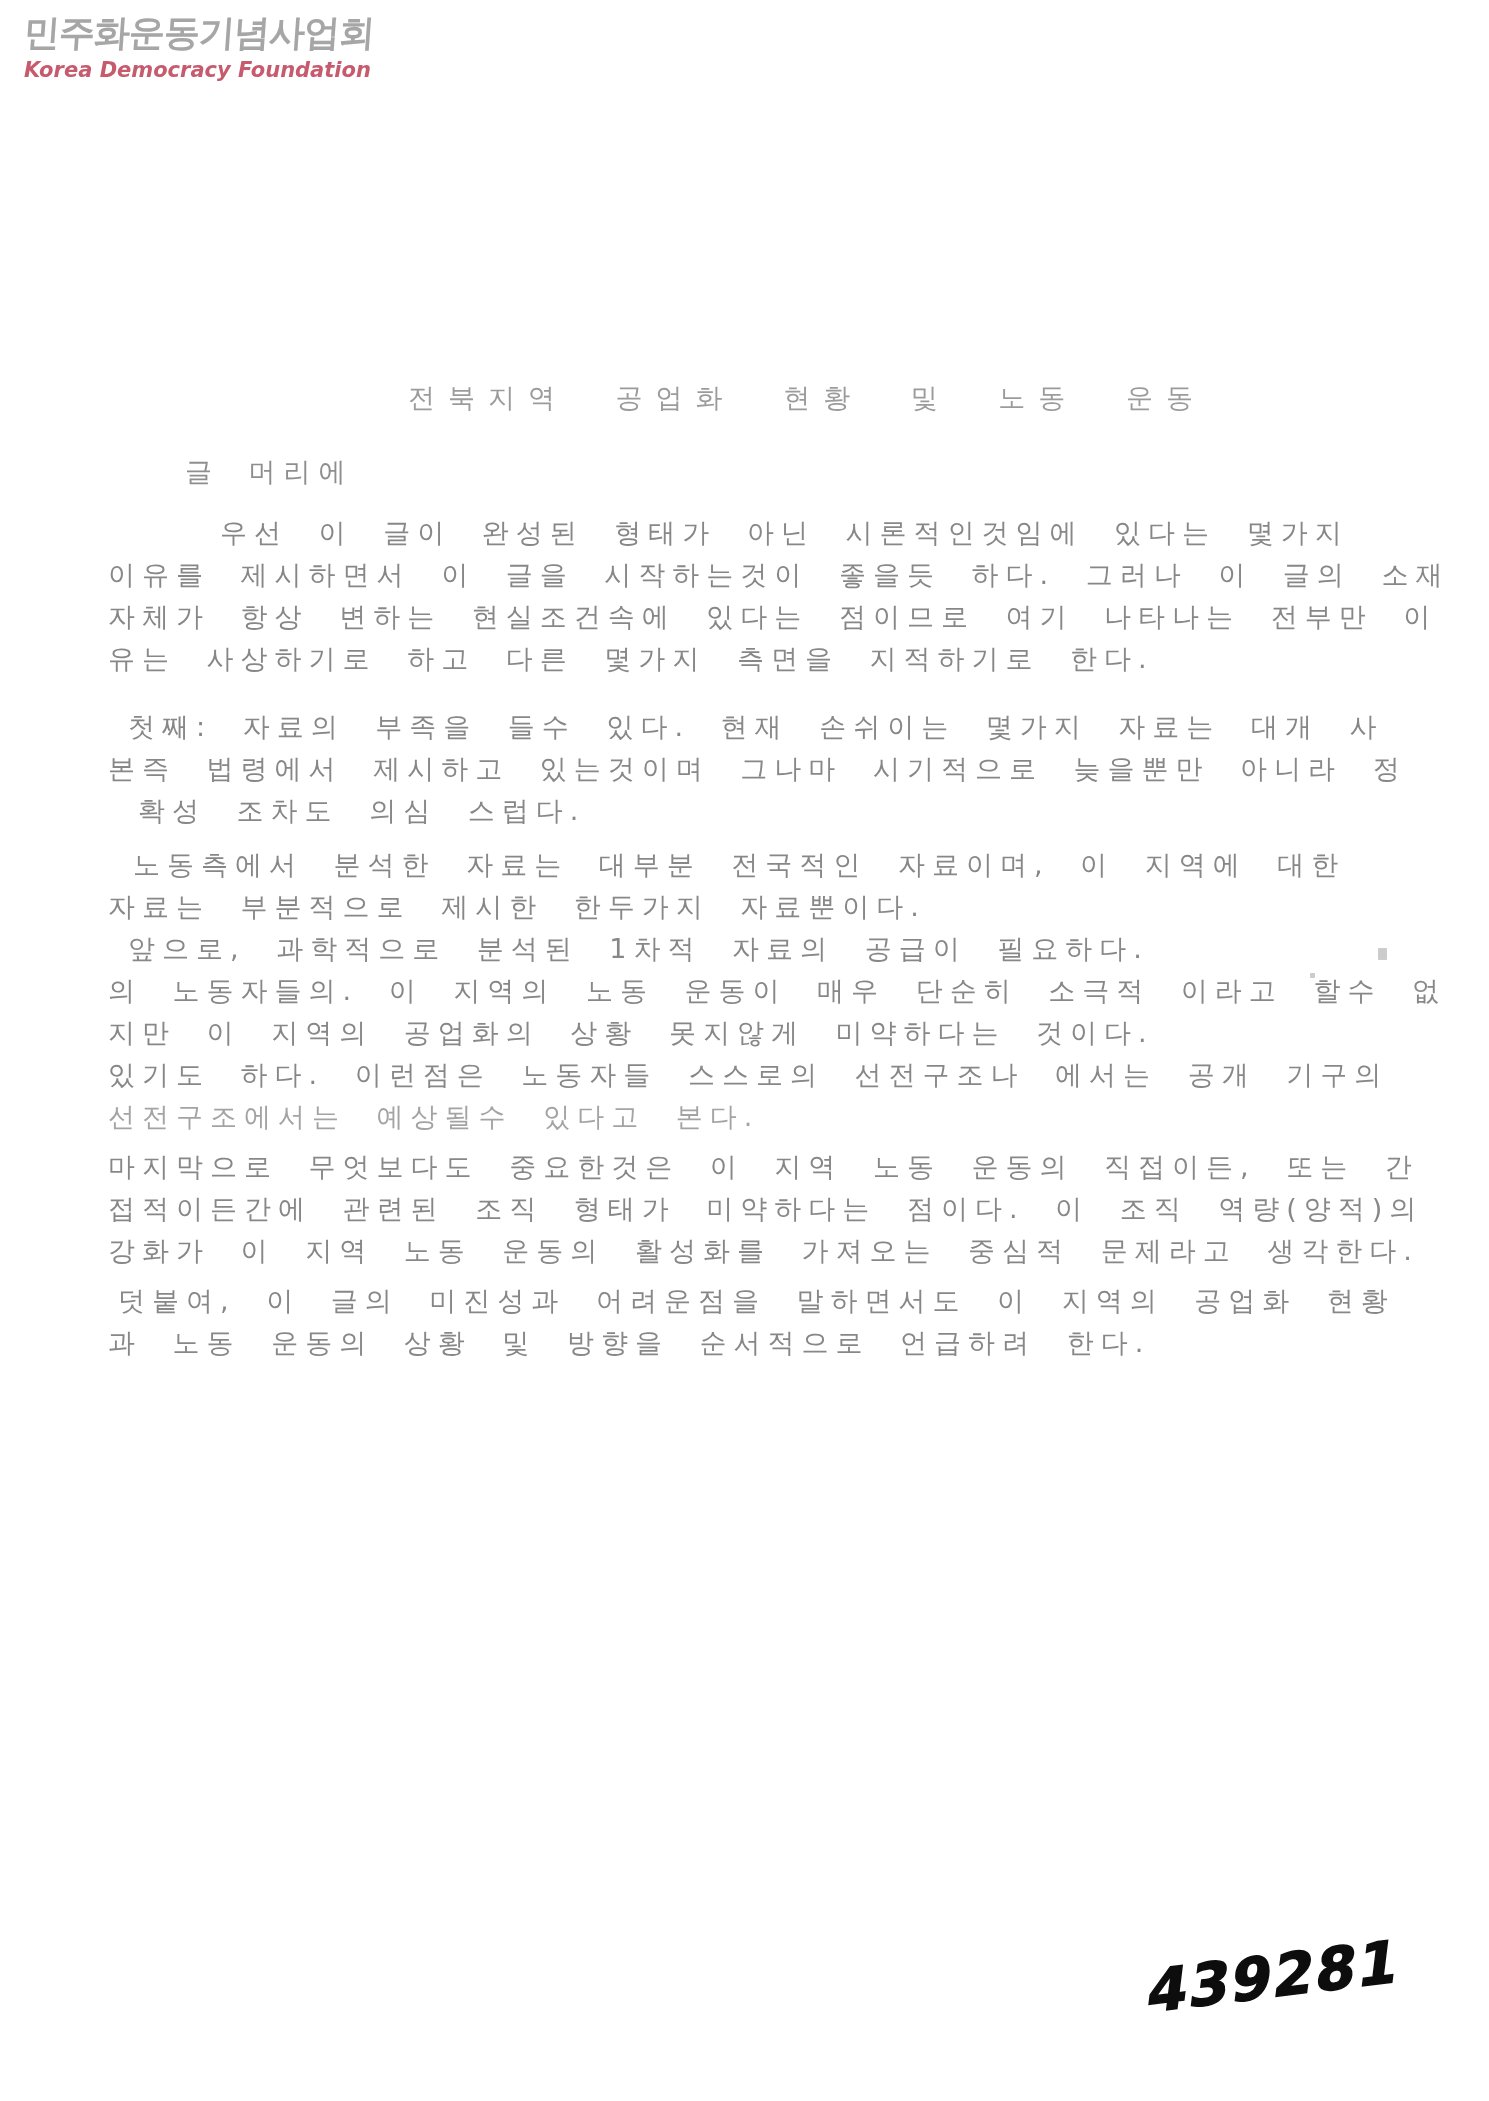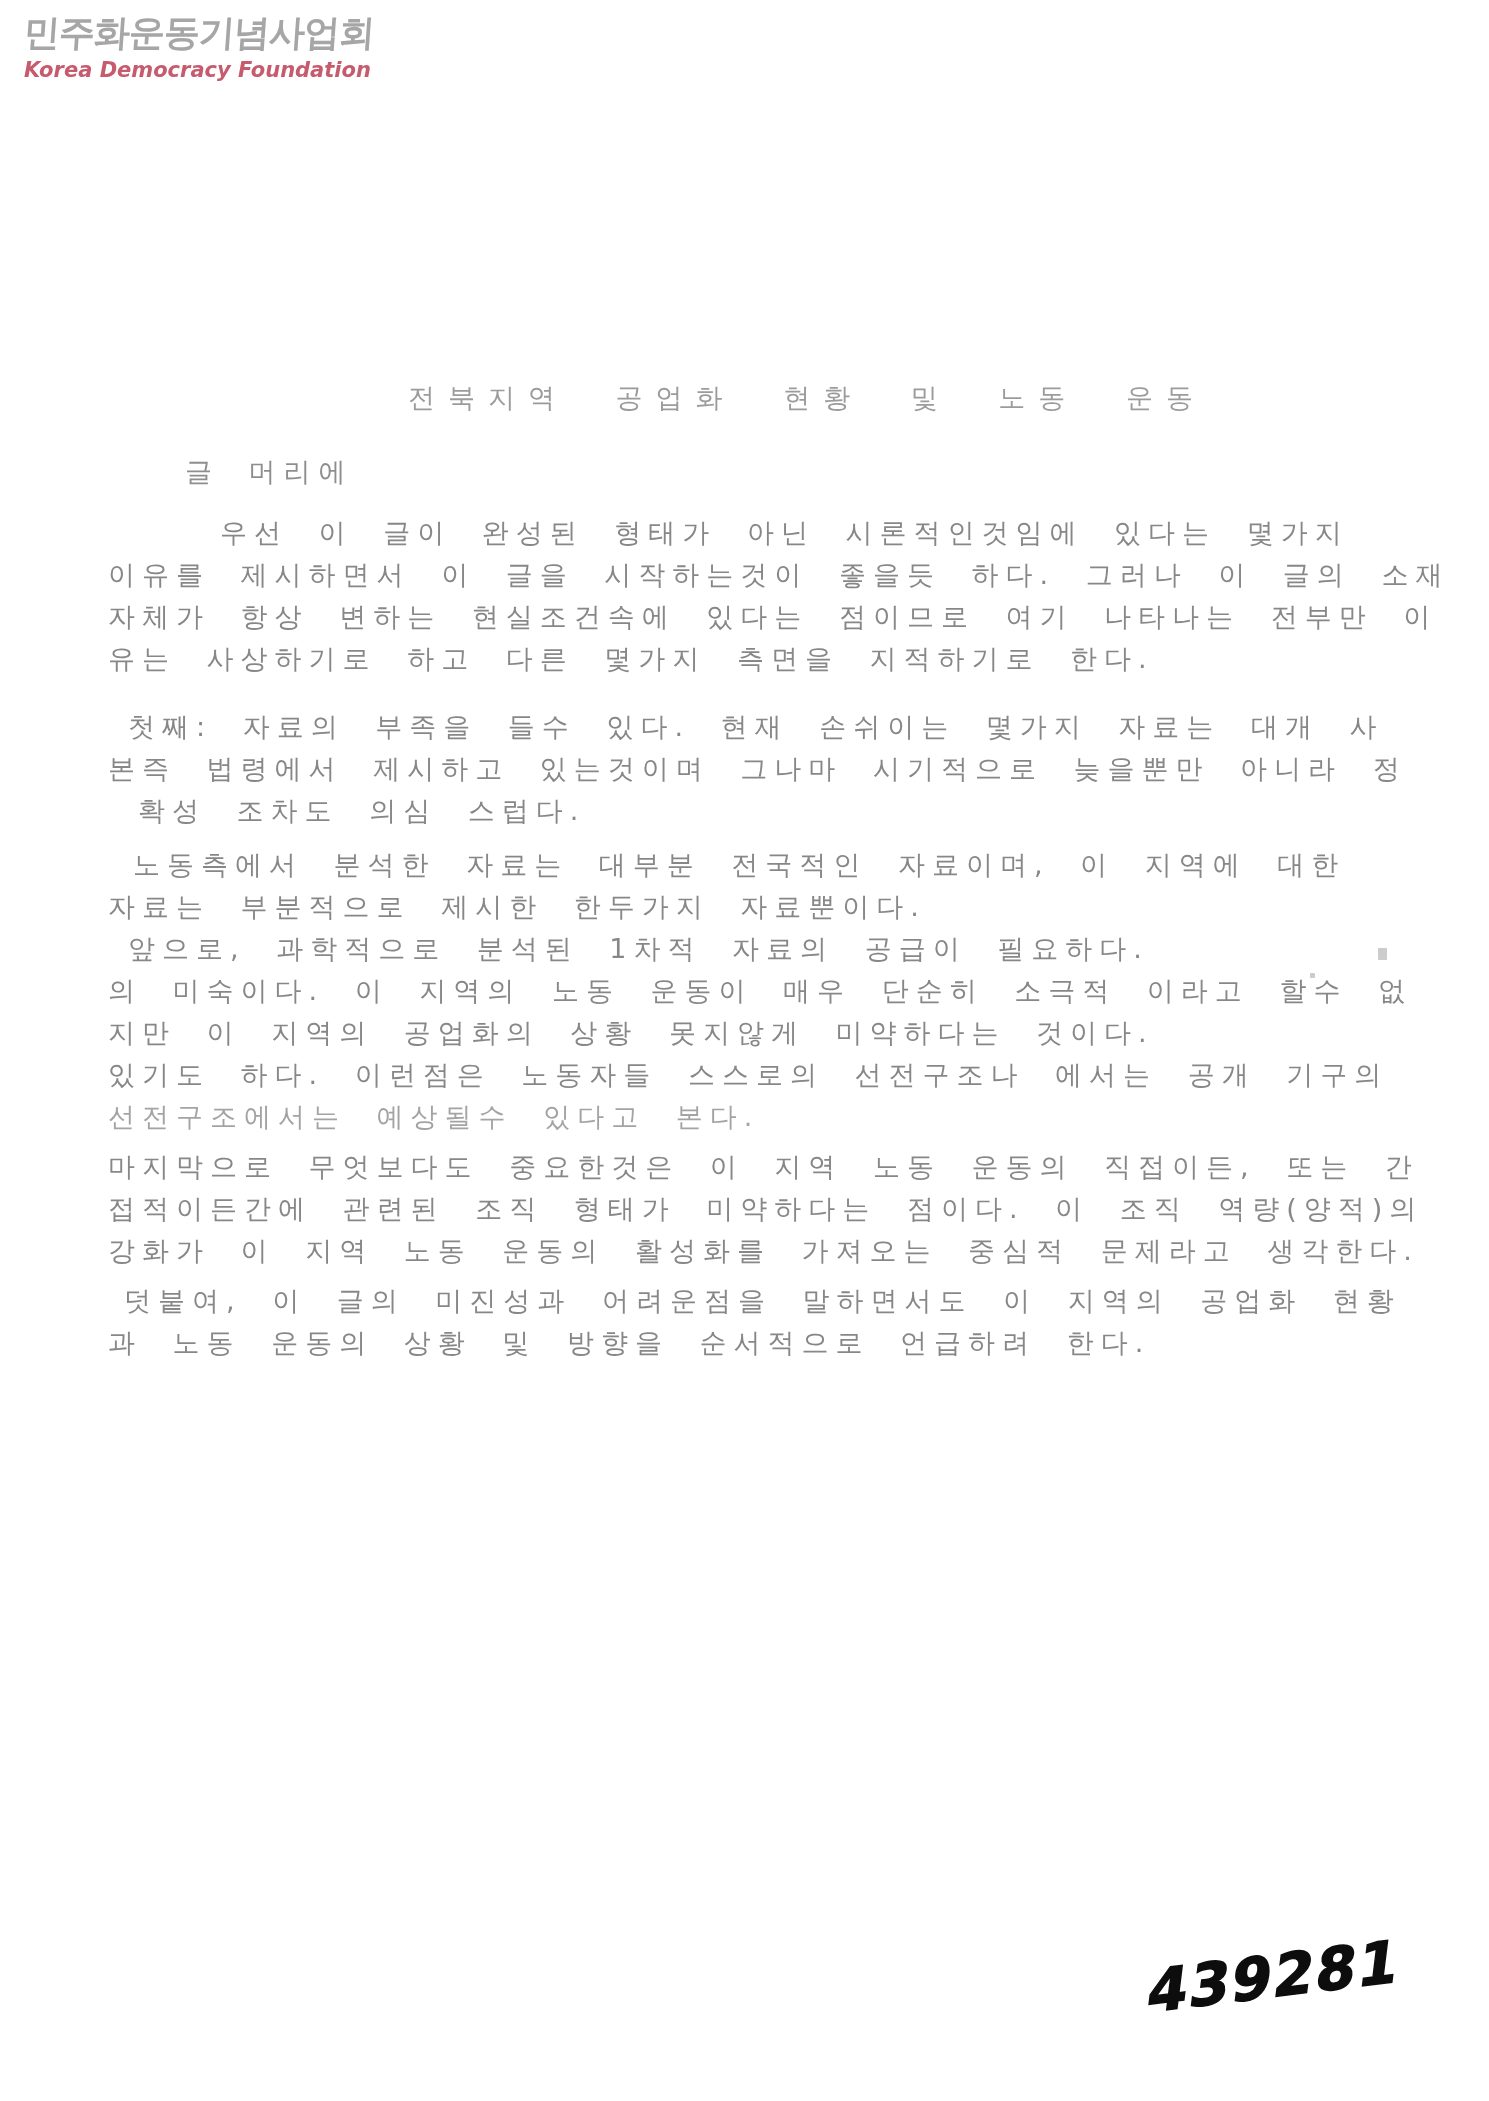--- a/index.html
+++ b/index.html
@@ -117,28 +117,28 @@
       <p class="ln" style="margin-left:112px">우선  이 글이  완성된  형태가  아닌  시론적인것임에  있다는  몇가지</p>
       <p class="ln">이유를  제시하면서  이 글을  시작하는것이  좋을듯  하다.  그러나  이 글의  소재</p>
       <p class="ln">자체가  항상  변하는  현실조건속에  있다는  점이므로  여기 나타나는  전부만  이</p>
       <p class="ln">유는  사상하기로  하고  다른  몇가지  측면을  지적하기로  한다.</p>
       <p class="ln" style="margin-left:20px;margin-top:26px">첫째:  자료의  부족을  들수  있다.  현재  손쉬이는  몇가지  자료는  대개  사</p>
       <p class="ln">본즉  법령에서  제시하고  있는것이며  그나마  시기적으로  늦을뿐만  아니라  정</p>
       <p class="ln" style="margin-left:30px">확성  조차도   의심  스럽다.</p>
       <p class="ln" style="margin-left:25px;margin-top:12px">노동측에서  분석한  자료는  대부분  전국적인  자료이며,  이 지역에 대한</p>
       <p class="ln">자료는  부분적으로  제시한  한두가지  자료뿐이다.</p>
       <p class="ln" style="margin-left:20px">앞으로,  과학적으로  분석된  1차적  자료의  공급이  필요하다.</p>
-      <p class="ln">의  미숙이다.   이  지역의  노동 운동이  매우  단순히  소극적  이라고  할수  없</p>
+      <p class="ln">의  노동자들의.   이  지역의  노동 운동이  매우  단순히  소극적  이라고  할수  없</p>
       <p class="ln">지만  이  지역의  공업화의  상황  못지않게  미약하다는  것이다.</p>
       <p class="ln">있기도  하다.  이런점은  노동자들  스스로의  선전구조나  에서는  공개  기구의</p>
       <p class="ln dim">선전구조에서는   예상될수   있다고   본다.</p>
       <p class="ln" style="margin-top:8px">마지막으로  무엇보다도  중요한것은  이  지역  노동 운동의  직접이든,  또는  간</p>
       <p class="ln">접적이든간에  관련된  조직  형태가  미약하다는  점이다.  이  조직  역량(양적)의</p>
       <p class="ln">강화가  이  지역  노동 운동의  활성화를  가져오는  중심적  문제라고  생각한다.</p>
-      <p class="ln" style="margin-left:16px;margin-top:8px">덧붙여,  이 글의  미진성과  어려운점을  말하면서도  이  지역의  공업화  현황</p>
+      <p class="ln" style="margin-left:10px;margin-top:8px">덧붙여,  이 글의  미진성과  어려운점을  말하면서도  이  지역의  공업화  현황</p>
       <p class="ln">과  노동 운동의  상황  및  방향을  순서적으로  언급하려  한다.</p>
     </div>
   </div>
 
   <div class="speck speck-1"></div>
   <div class="speck speck-2"></div>
 
   <div class="archive-number">439281</div>
 
 </div>

